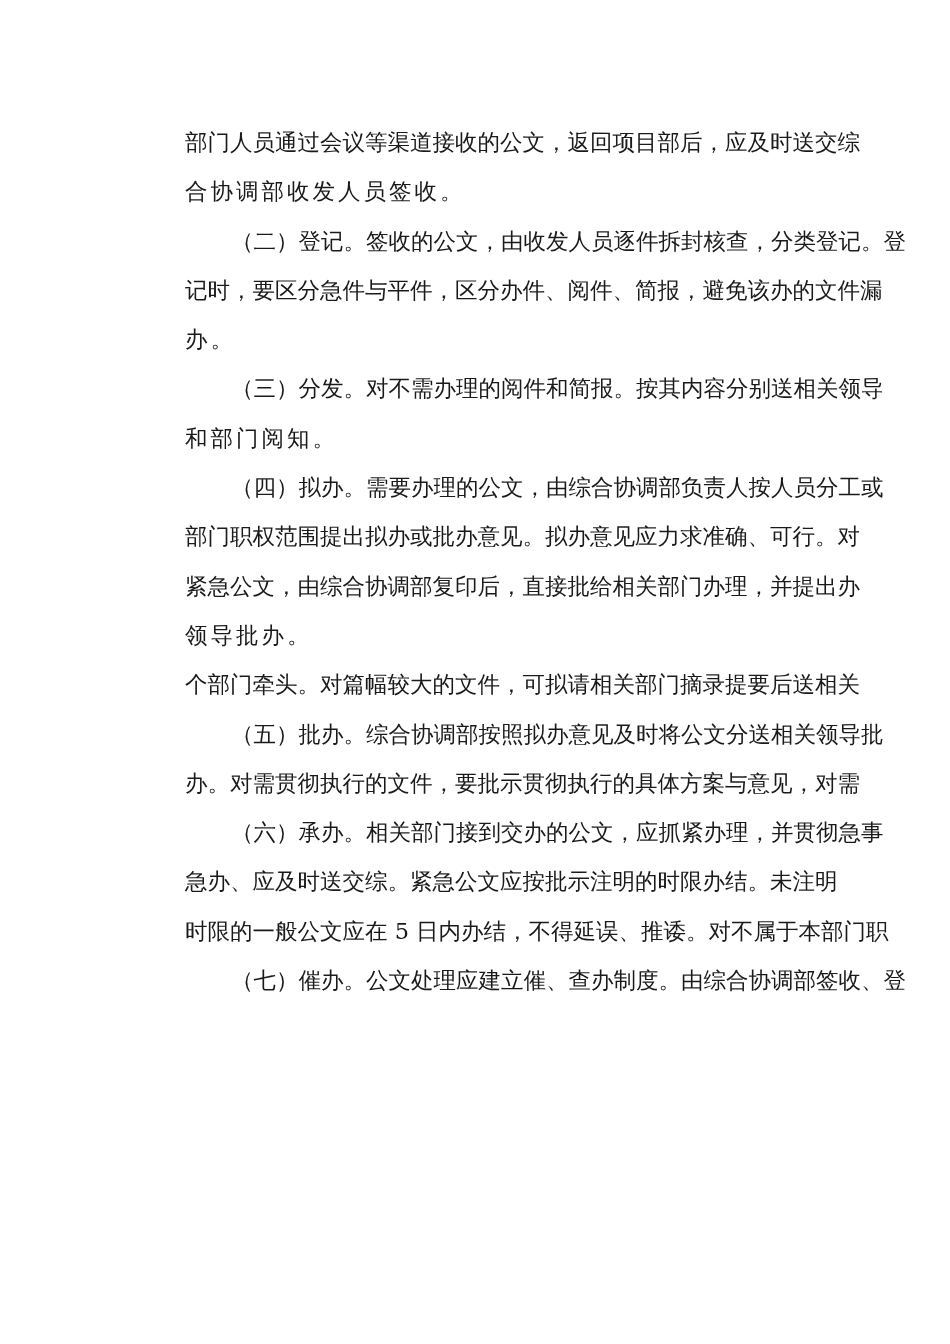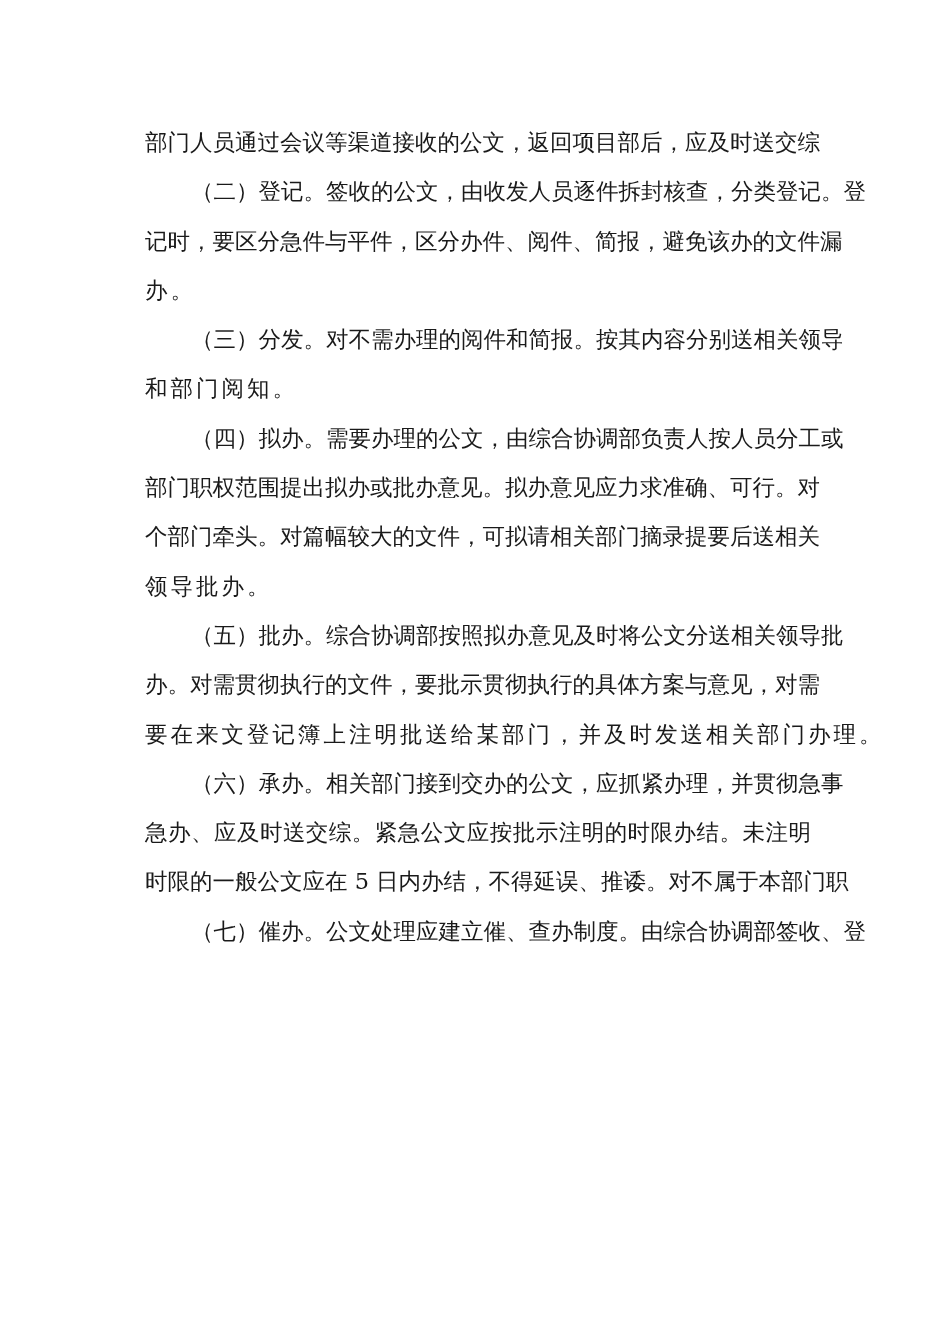--- a/index.html
+++ b/index.html
@@ -20,44 +20,46 @@
       left: 145px;
       top: 122px;
       width: 666px;
     }
     .line {
       height: 49.3px;
       line-height: 40px;
       font-size: 22.5px;
       white-space: nowrap;
       letter-spacing: 3px;
+      margin-left: 40px;
     }
     .line.indent {
       padding-left: 46px;
     }
     .line.justify {
       text-align: justify;
       text-align-last: justify;
       letter-spacing: 0;
     }
   </style>
 </head>
 <body>
 
 <div class="page">
   <div class="line justify">部门人员通过会议等渠道接收的公文，返回项目部后，应及时送交综</div>
+  <div class="line">合协调部收发人员签收。</div>
   <div class="line indent justify">（二）登记。签收的公文，由收发人员逐件拆封核查，分类登记。登</div>
   <div class="line justify">记时，要区分急件与平件，区分办件、阅件、简报，避免该办的文件漏</div>
   <div class="line">办。</div>
   <div class="line indent justify">（三）分发。对不需办理的阅件和简报。按其内容分别送相关领导</div>
   <div class="line">和部门阅知。</div>
   <div class="line indent justify">（四）拟办。需要办理的公文，由综合协调部负责人按人员分工或</div>
   <div class="line justify">部门职权范围提出拟办或批办意见。拟办意见应力求准确、可行。对</div>
+  <div class="line justify">紧急公文，由综合协调部复印后，直接批给相关部门办理，并提出办</div>
+  <div class="line">领导批办。</div>
   <div class="line justify">个部门牵头。对篇幅较大的文件，可拟请相关部门摘录提要后送相关</div>
-  <div class="line">领导批办。</div>
   <div class="line indent justify">（五）批办。综合协调部按照拟办意见及时将公文分送相关领导批</div>
   <div class="line justify">办。对需贯彻执行的文件，要批示贯彻执行的具体方案与意见，对需</div>
-  <div class="line">要在来文登记簿上注明批送给某部门，并及时发送相关部门办理。</div>
   <div class="line indent justify">（六）承办。相关部门接到交办的公文，应抓紧办理，并贯彻急事</div>
   <div class="line justify">急办、应及时送交综。紧急公文应按批示注明的时限办结。未注明</div>
   <div class="line justify">时限的一般公文应在 5 日内办结，不得延误、推诿。对不属于本部门职</div>
   <div class="line indent justify">（七）催办。公文处理应建立催、查办制度。由综合协调部签收、登</div>
 </div>
 
 </body></html>

